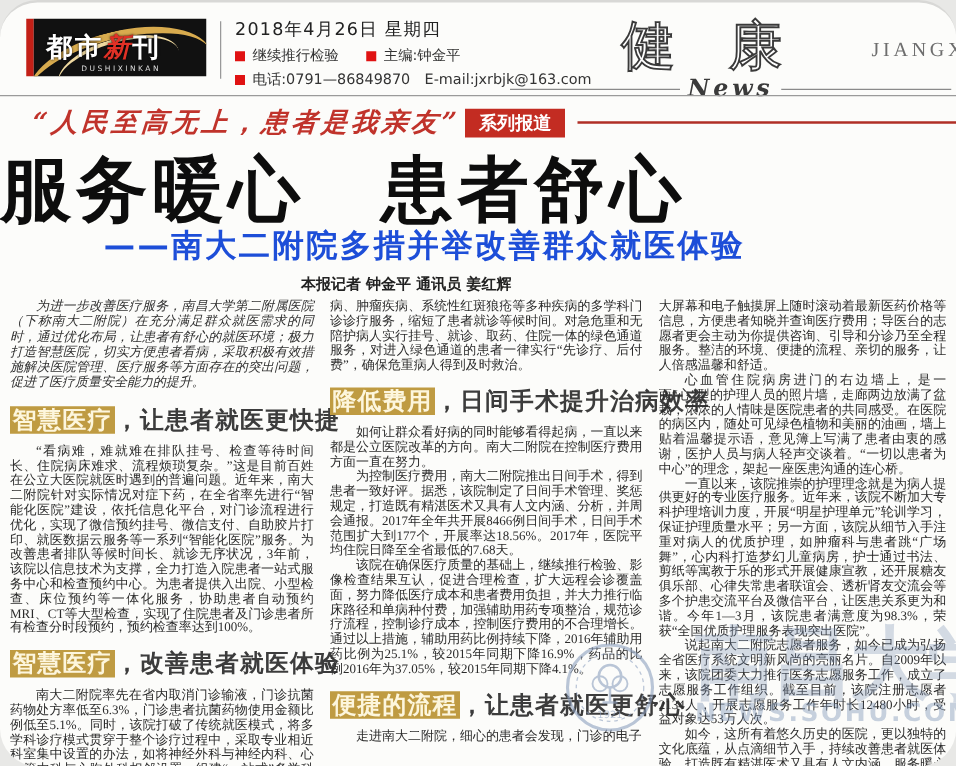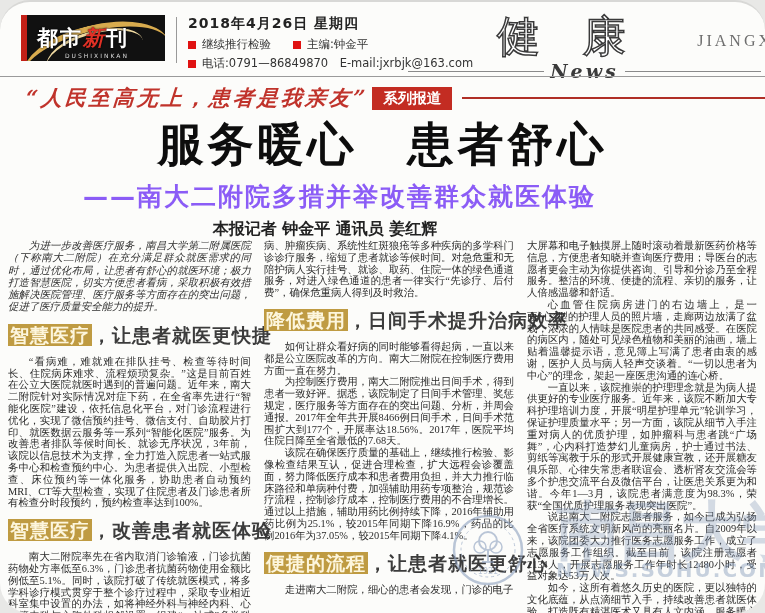--- a/index.html
+++ b/index.html
@@ -21,47 +21,47 @@
     border-radius:50%; border-top:6px solid #d8ab4e; transform:rotate(-14deg); }
   .swoosh2 { position:absolute; left:18px; top:16px; width:100px; height:46px;
     border-radius:50%; border-top:3px solid #efd9a0; transform:rotate(-16deg); }
   .logo-title { position:absolute; left:10px; top:9px; font-family:"DejaVu Sans",sans-serif;
     font-weight:bold; font-size:21px; color:#fff; letter-spacing:2px; text-shadow:0 0 2px #000; }
   .logo-title .accent { color:#e03126; font-style:italic; }
   .logo-sub { position:absolute; left:38px; bottom:2px; font-family:"DejaVu Sans",sans-serif;
     font-size:6px; color:#ddd; letter-spacing:2px; }
   .vrule { position:absolute; left:176px; top:9px; width:1px; height:46px; background:#999; }
   .pubinfo { position:absolute; left:188px; top:7px; font-family:"DejaVu Sans",sans-serif; }
-  .date-line { font-size:14px; font-weight:bold; color:#222; letter-spacing:1px; }
+  .date-line { font-size:14px; font-weight:normal; color:#222; letter-spacing:1px; }
   .info-row { margin-top:4px; font-size:11.5px; color:#333; display:flex; align-items:center; }
   .sq { display:inline-block; width:8px; height:8px; background:#e01212; margin-right:6px; }
   .info-row .gap { width:22px; }
   .section-title { position:absolute; left:497px; top:0px; font-size:43px; color:#fff;
     -webkit-text-stroke:1.5px #3a3a3a; letter-spacing:16px; font-family:"Liberation Serif",serif; }
   .news-row { position:absolute; left:408px; top:52px; width:353px; display:flex; align-items:center; }
   .news-row .hline { flex:1; height:1px; background:#8a8a8a; }
   .news-word { font-family:"DejaVu Serif",serif; font-style:italic; font-weight:bold;
     font-size:19px; color:#3a3a3a; letter-spacing:3px; padding:0 6px; }
   .edge-text { position:absolute; right:-8px; top:24px; font-family:"Liberation Serif",serif;
     font-size:16px; color:#6e6e6e; letter-spacing:3px; }
   .mast-rule { position:absolute; left:0; top:74px; width:765px; height:1px; background:#9a9a9a; }
   
   .series { position:absolute; left:0; top:82px; width:765px; display:flex; align-items:center; padding-left:26px; }
   .series-quote { font-family:"DejaVu Serif",serif; font-weight:bold; font-style:italic;
     font-size:21px; color:#c0332b; letter-spacing:3px; transform:skewX(-4deg); white-space:nowrap; }
   .series-tag { background:#c32c22; color:#fff; font-family:"DejaVu Sans",sans-serif;
     font-weight:bold; font-size:14.5px; padding:2px 11px; margin-left:4px; white-space:nowrap; }
   .series-line { flex:1; height:2px; background:#b02f26; margin-left:10px; }
   
-  .headline { position:absolute; left:0; top:112px; width:765px; text-align:center;
-    font-family:"DejaVu Sans",sans-serif; font-weight:900; font-size:46px; color:#0d0d0d; letter-spacing:4px; }
+  .headline { position:absolute; left:0; top:112px; width:765px; text-align:left;
+    font-family:"DejaVu Sans",sans-serif; font-weight:900; font-size:57px; color:#0d0d0d; letter-spacing:4px; }
   .subheadline { position:absolute; left:0; top:178px; width:679px; text-align:center;
-    font-family:"DejaVu Sans",sans-serif; font-weight:bold; font-size:25px; color:#8b5cf6; letter-spacing:2px; }
+    font-family:"DejaVu Sans",sans-serif; font-weight:bold; font-size:25px; color:#1d4ed8; letter-spacing:2px; }
   .byline { position:absolute; left:0; top:217px; width:650px; text-align:center;
-    font-family:"DejaVu Sans",sans-serif; font-weight:bold; font-size:16px; color:#222; }
+    font-family:"DejaVu Sans",sans-serif; font-weight:bold; font-size:12px; color:#222; }
   
   .cols { position:absolute; left:8px; top:238px; width:749px; display:flex; }
   .col { text-align:justify; }
   .col1 { width:243px; }
   .col2 { width:250px; margin-left:13px; }
   .col3 { width:230px; margin-left:13px; }
   .col p { font-size:10.4px; line-height:11.8px; text-indent:2em; color:#2b2b2b; }
   .col p.cont { text-indent:0; }
   .col p.intro { font-style:italic; color:#303030; line-height:12.3px; margin-bottom:2px; }
   .col h3 { font-family:"DejaVu Sans",sans-serif; font-weight:bold; font-size:19px;
@@ -132,21 +132,21 @@
       <h3><span class="hl">智慧医疗</span><span>，让患者就医更快捷</span></h3>
       <p>“看病难，难就难在排队挂号、检查等待时间长、住院病床难求、流程烦琐复杂。”这是目前百姓在公立大医院就医时遇到的普遍问题。近年来，南大二附院针对实际情况对症下药，在全省率先进行“智能化医院”建设，依托信息化平台，对门诊流程进行优化，实现了微信预约挂号、微信支付、自助胶片打印、就医数据云服务等一系列“智能化医院”服务。为改善患者排队等候时间长、就诊无序状况，3年前，该院以信息技术为支撑，全力打造入院患者一站式服务中心和检查预约中心。为患者提供入出院、小型检查、床位预约等一体化服务，协助患者自动预约MRI、CT等大型检查，实现了住院患者及门诊患者所有检查分时段预约，预约检查率达到100%。</p>
       <h3><span class="hl">智慧医疗</span><span>，改善患者就医体验</span></h3>
       <p>南大二附院率先在省内取消门诊输液，门诊抗菌药物处方率低至6.3%，门诊患者抗菌药物使用金额比例低至5.1%。同时，该院打破了传统就医模式，将多学科诊疗模式贯穿于整个诊疗过程中，采取专业相近科室集中设置的办法，如将神经外科与神经内科、心血管内科与心胸外科相邻设置。组建“一站式”多学科综合门诊，开设癫痫病、糖尿</p>
     </section>
 
     <section class="col col2">
       <p class="cont">病、肿瘤疾病、系统性红斑狼疮等多种疾病的多学科门诊诊疗服务，缩短了患者就诊等候时间。对急危重和无陪护病人实行挂号、就诊、取药、住院一体的绿色通道服务，对进入绿色通道的患者一律实行“先诊疗、后付费”，确保危重病人得到及时救治。</p>
       <h3><span class="hl">降低费用</span><span>，日间手术提升治病效率</span></h3>
       <p>如何让群众看好病的同时能够看得起病，一直以来都是公立医院改革的方向。南大二附院在控制医疗费用方面一直在努力。</p>
-      <p>为控制医疗费用，南大二附院推出日间手术，得到患者一致好评。据悉，该院制定了日间手术管理、奖惩规定，医疗服务等方面存在的突出问题、分析，并周会通报。2017年全年共开展8466例日间手术，日间手术范围扩大到177个，开展率达18.56%。2017年，医院平均住院日降至全省最低的7.68天。</p>
+      <p>为控制医疗费用，南大二附院推出日间手术，得到患者一致好评。据悉，该院制定了日间手术管理、奖惩规定，打造既有精湛医术又具有人文内涵、分析，并周会通报。2017年全年共开展8466例日间手术，日间手术范围扩大到177个，开展率达18.56%。2017年，医院平均住院日降至全省最低的7.68天。</p>
       <p>该院在确保医疗质量的基础上，继续推行检验、影像检查结果互认，促进合理检查，扩大远程会诊覆盖面，努力降低医疗成本和患者费用负担，并大力推行临床路径和单病种付费，加强辅助用药专项整治，规范诊疗流程，控制诊疗成本，控制医疗费用的不合理增长。通过以上措施，辅助用药比例持续下降，2016年辅助用药比例为25.1%，较2015年同期下降16.9%，药品的比例2016年为37.05%，较2015年同期下降4.1%。</p>
       <h3><span class="hl">便捷的流程</span><span>，让患者就医更舒心</span></h3>
       <p>走进南大二附院，细心的患者会发现，门诊的电子</p>
     </section>
 
     <section class="col col3">
       <p class="cont">大屏幕和电子触摸屏上随时滚动着最新医药价格等信息，方便患者知晓并查询医疗费用；导医台的志愿者更会主动为你提供咨询、引导和分诊乃至全程服务。整洁的环境、便捷的流程、亲切的服务，让人倍感温馨和舒适。</p>
       <p>心血管住院病房进门的右边墙上，是一面“心”型的护理人员的照片墙，走廊两边放满了盆栽，浓浓的人情味是医院患者的共同感受。在医院的病区内，随处可见绿色植物和美丽的油画，墙上贴着温馨提示语，意见簿上写满了患者由衷的感谢，医护人员与病人轻声交谈着。“一切以患者为中心”的理念，架起一座医患沟通的连心桥。</p>
       <p>一直以来，该院推崇的护理理念就是为病人提供更好的专业医疗服务。近年来，该院不断加大专科护理培训力度，开展“明星护理单元”轮训学习，保证护理质量水平；另一方面，该院从细节入手注重对病人的优质护理，如肿瘤科与患者跳“广场舞”，心内科打造梦幻儿童病房，护士通过书法、剪纸等寓教于乐的形式开展健康宣教，还开展糖友俱乐部、心律失常患者联谊会、透析肾友交流会等多个护患交流平台及微信平台，让医患关系更为和谐。今年1—3月，该院患者满意度为98.3%，荣获“全国优质护理服务表现突出医院”。</p>
       <p>说起南大二附院志愿者服务，如今已成为弘扬全省医疗系统文明新风尚的亮丽名片。自2009年以来，该院团委大力推行医务志愿服务工作，成立了志愿服务工作组织。截至目前，该院注册志愿者2134人，开展志愿服务工作年时长12480小时，受益对象达53万人次。</p>

